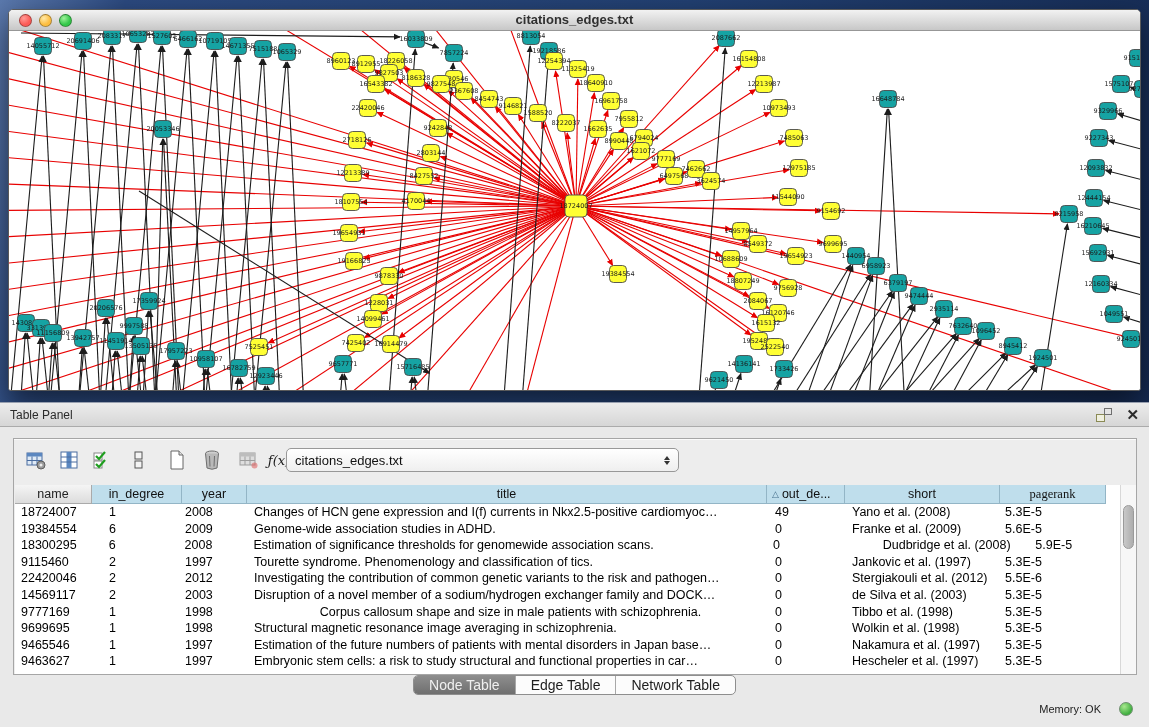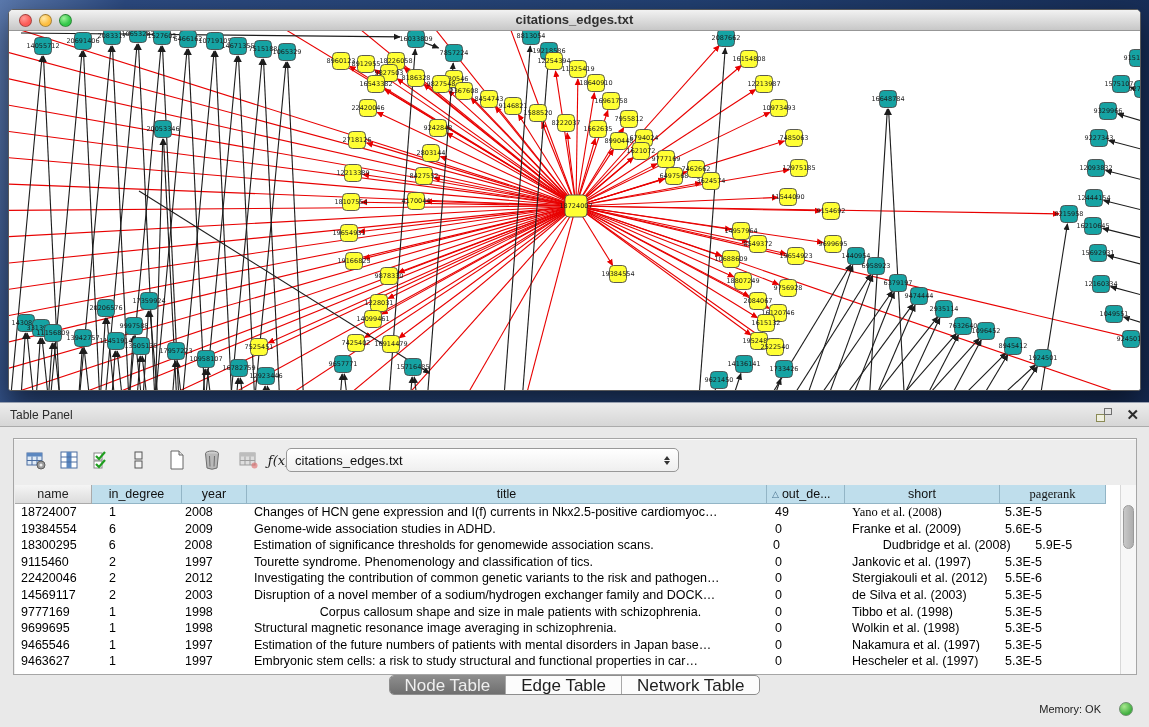--- a/index.html
+++ b/index.html
@@ -58,21 +58,21 @@
   .th.sorted { justify-content:flex-start; padding-left:5px; }
   .th .tri { font-size:9px; color:#46708c; margin-right:3px; }
   .tr { display:flex; height:16.6px; background:#fff; }
   .td { font-size:12.5px; color:#000; white-space:nowrap; overflow:hidden; line-height:16.6px; }
   .vscroll { position:absolute; right:0; top:0; width:16px; height:189px; background:#f7f7f7; border-left:1px solid #d8d8d8; }
   .vthumb { position:absolute; left:2px; top:20px; width:11px; height:44px; border-radius:6px;
     background:linear-gradient(90deg,#c9c9c9,#adadad); border:1px solid #9a9a9a; cursor:pointer; }
 
   .tabs-row { position:absolute; left:0; top:273px; width:1149px; display:flex; justify-content:center; }
   .seg { display:inline-flex; border:1px solid #8e8e8e; border-radius:5px; overflow:hidden; background:#fcfcfc; height:20px; }
-  .seg button { border:none; background:transparent; font-family:inherit; font-size:17px; color:#1e1e1e;
+  .seg button { border:none; background:transparent; font-family:inherit; font-size:14px; color:#1e1e1e;
     padding:0 15px; cursor:pointer; border-left:1px solid #a8a8a8; line-height:19px; }
   .seg button:first-child { border-left:none; }
   .seg button.active { background:linear-gradient(#8d8d8d,#6f6f6f); color:#efefef; }
 
   .statusbar { position:absolute; right:16px; top:300px; display:flex; align-items:center; gap:18px; }
   .mem-label { font-size:11px; color:#222; }
   .mem-dot { width:14px; height:14px; border-radius:50%; border:1px solid #6f8f6f;
     background:radial-gradient(circle at 35% 30%, #a8e88e, #3fae3f 70%); cursor:pointer; }
 </style>
 </head>
@@ -880,21 +880,21 @@
             <span>pagerank</span>
           </div>
         </div>
       <div id="tbody">
           <div class="tr">
             <div class="td" style="width: 77px; padding-left: 6px;">18724007</div>
             <div class="td" style="width: 90px; padding-left: 17px;">1</div>
             <div class="td" style="width: 65px; padding-left: 3px;">2008</div>
             <div class="td" style="width: 520px; padding-left: 7px;">Changes of HCN gene expression and I(f) currents in Nkx2.5-positive cardiomyoc…</div>
             <div class="td" style="width: 78px; padding-left: 8px;">49</div>
-            <div class="td" style="width: 155px; padding-left: 7px; font-family: Liberation Serif, serif;">Yano et al. (2008)</div>
+            <div class="td" style="width: 155px; padding-left: 7px;">Yano et al. (2008)</div>
             <div class="td" style="width: 106px; padding-left: 5px;">5.3E-5</div>
           </div>
           <div class="tr">
             <div class="td" style="width: 77px; padding-left: 6px;">19384554</div>
             <div class="td" style="width: 90px; padding-left: 17px;">6</div>
             <div class="td" style="width: 65px; padding-left: 3px;">2009</div>
             <div class="td" style="width: 520px; padding-left: 7px;">Genome-wide association studies in ADHD.</div>
             <div class="td" style="width: 78px; padding-left: 8px;">0</div>
             <div class="td" style="width: 155px; padding-left: 7px;">Franke et al. (2009)</div>
             <div class="td" style="width: 106px; padding-left: 5px;">5.6E-5</div>

